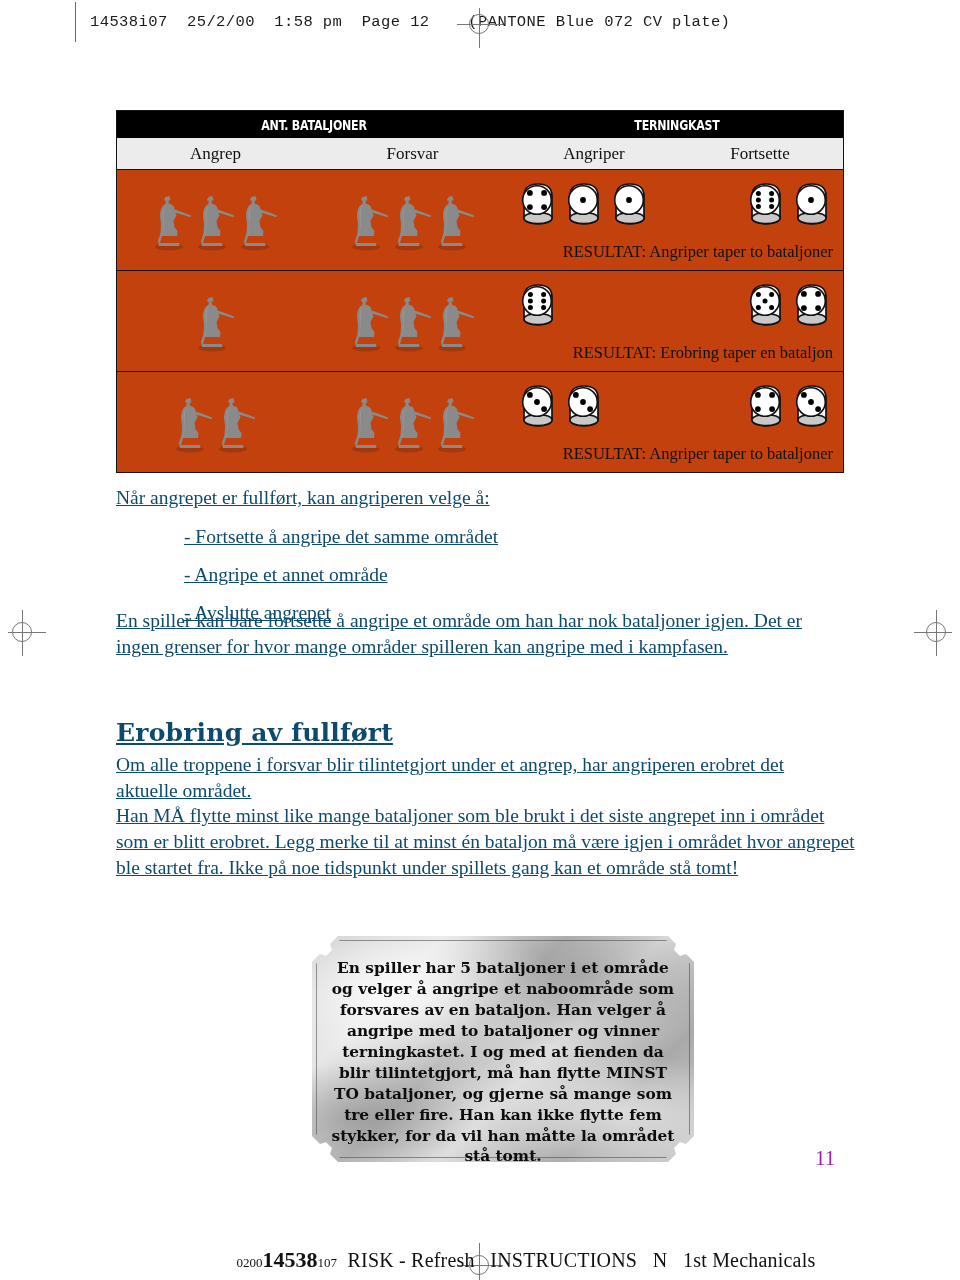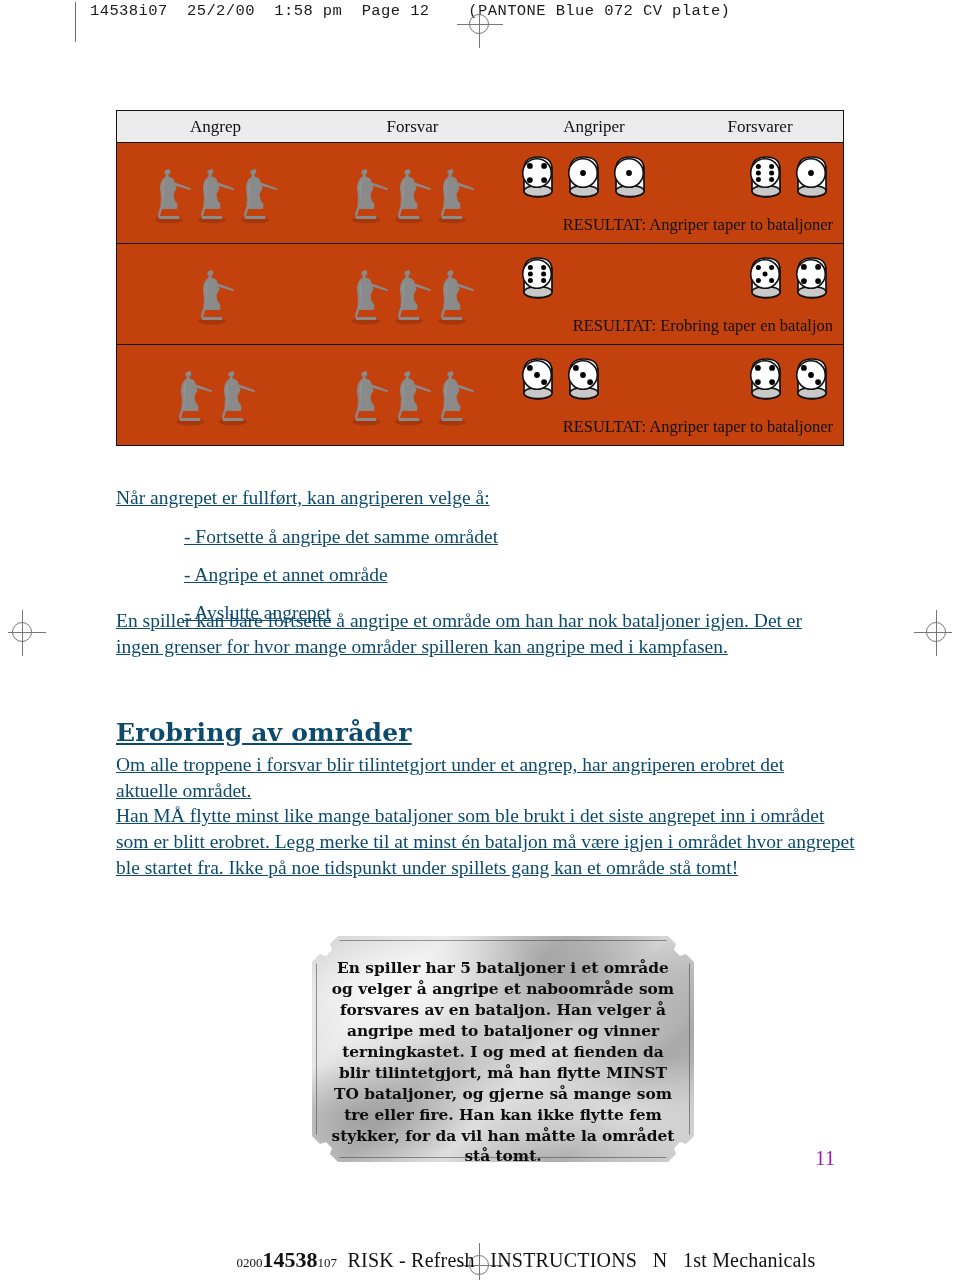--- a/index.html
+++ b/index.html
@@ -27,21 +27,21 @@
   }
   .header-strip {
     position: absolute;
     left: 0; top: 0;
     width: 888px; height: 46px;
     font-family: "Liberation Mono", "DejaVu Sans Mono", monospace;
     font-size: 15.5px;
     letter-spacing: 0.4px;
     color: #1b1b1b;
     white-space: pre;
-    padding: 2px 0 0 90px;
+    padding: 13px 0 0 90px;
     box-sizing: border-box;
   }
   .reg-mark {
     position: absolute;
     width: 46px;
     height: 46px;
   }
   .reg-mark .ring {
     position: absolute;
     left: 12px; top: 12px;
@@ -279,25 +279,29 @@
   <div class="hline"></div>
   <div class="ring"></div>
 </div>
 <div class="reg-mark clip-bottom" id="reg-bottom">
   <div class="vline"></div>
   <div class="hline"></div>
   <div class="ring"></div>
 </div>
 
 <div class="battle-table">
+  <div class="bt-banner">
+    <div class="b-cell left">ANT. BATALJONER</div>
+    <div class="b-cell right">TERNINGKAST</div>
+  </div>
   <div class="bt-subhead">
     <div class="s-cell c1">Angrep</div>
     <div class="s-cell c2">Forsvar</div>
     <div class="s-cell c3">Angriper</div>
-    <div class="s-cell c4">Forsvarer</div>
+    <div class="s-cell c4">Fortsette</div>
   </div>
   <div id="table-rows">
       <div class="bt-row">
         <div class="troop-cell">
           <svg class="soldier" viewBox="0 0 42 62">
             <g>
               <ellipse cx="17" cy="56" rx="14" ry="3.4" fill="rgba(0,0,0,0.14)"></ellipse>
               <path d="M13.5 6 L17.5 5 L18.5 9 L16.5 10 L17 13 C20.5 13 22.5 15.5 22.6 18.5 L30 21 L39 24.5 L38.6 26.2 L29.6 23.6 L23.4 21.8 L24.6 24.6 L23 27 L21.5 30 L22.5 36 L25.5 40 L25 45 L10 45 L8 52 L27 52 L27.5 55 L7 55 L6 50 L8.5 42 L9 33 L8 25 C8.2 19 10 14.5 13.3 13.1 L13.8 10 L11.8 9 Z" fill="#8a8a8a"></path>
               <path d="M13.8 14.5 C11.6 16.5 10.6 20 10.7 25 L11.6 33 L11 41 L9.6 46 L8.4 50 L10 44 L11.9 35 L11.4 25 C11.3 20 12 16.6 13.8 14.5 Z" fill="rgba(255,255,255,0.22)"></path>
             </g>
@@ -543,21 +547,21 @@
 
 <div class="bodytext" id="intro-line">Når angrepet er fullført, kan angriperen velge å:</div>
 <div class="bodytext" id="choices">
   <ul class="choice-list" id="choice-items">
       <li>- Fortsette å angripe det samme området</li>
       <li>- Angripe et annet område</li>
       <li>- Avslutte angrepet</li>
     </ul>
 </div>
 <div class="bodytext" id="para-limits">En spiller kan bare fortsette å angripe et område om han har nok bataljoner igjen. Det er ingen grenser for hvor mange områder spilleren kan angripe med i kampfasen.</div>
-<div class="bodytext" id="heading-conq">Erobring av områder</div>
+<div class="bodytext" id="heading-conq">Erobring av fullført</div>
 <div class="bodytext" id="para-conq1">Om alle troppene i forsvar blir tilintetgjort under et angrep, har angriperen erobret det aktuelle området.</div>
 <div class="bodytext" id="para-conq2">Han MÅ flytte minst like mange bataljoner som ble brukt i det siste angrepet inn i området som er blitt erobret. Legg merke til at minst én bataljon må være igjen i området hvor angrepet ble startet fra. Ikke på noe tidspunkt under spillets gang kan et område stå tomt!</div>
 
 <div class="plaque">
   <div class="plate"></div>
   <div class="plate-edge"></div>
   <div class="plaque-text">En spiller har 5 bataljoner i et område og velger å angripe et naboområde som forsvares av en bataljon. Han velger å angripe med to bataljoner og vinner terningkastet. I og med at fienden da blir tilintetgjort, må han flytte MINST TO bataljoner, og gjerne så mange som tre eller fire. Han kan ikke flytte fem stykker, for da vil han måtte la området stå tomt.</div>
 </div>
 
 <div id="page-number">11</div>

